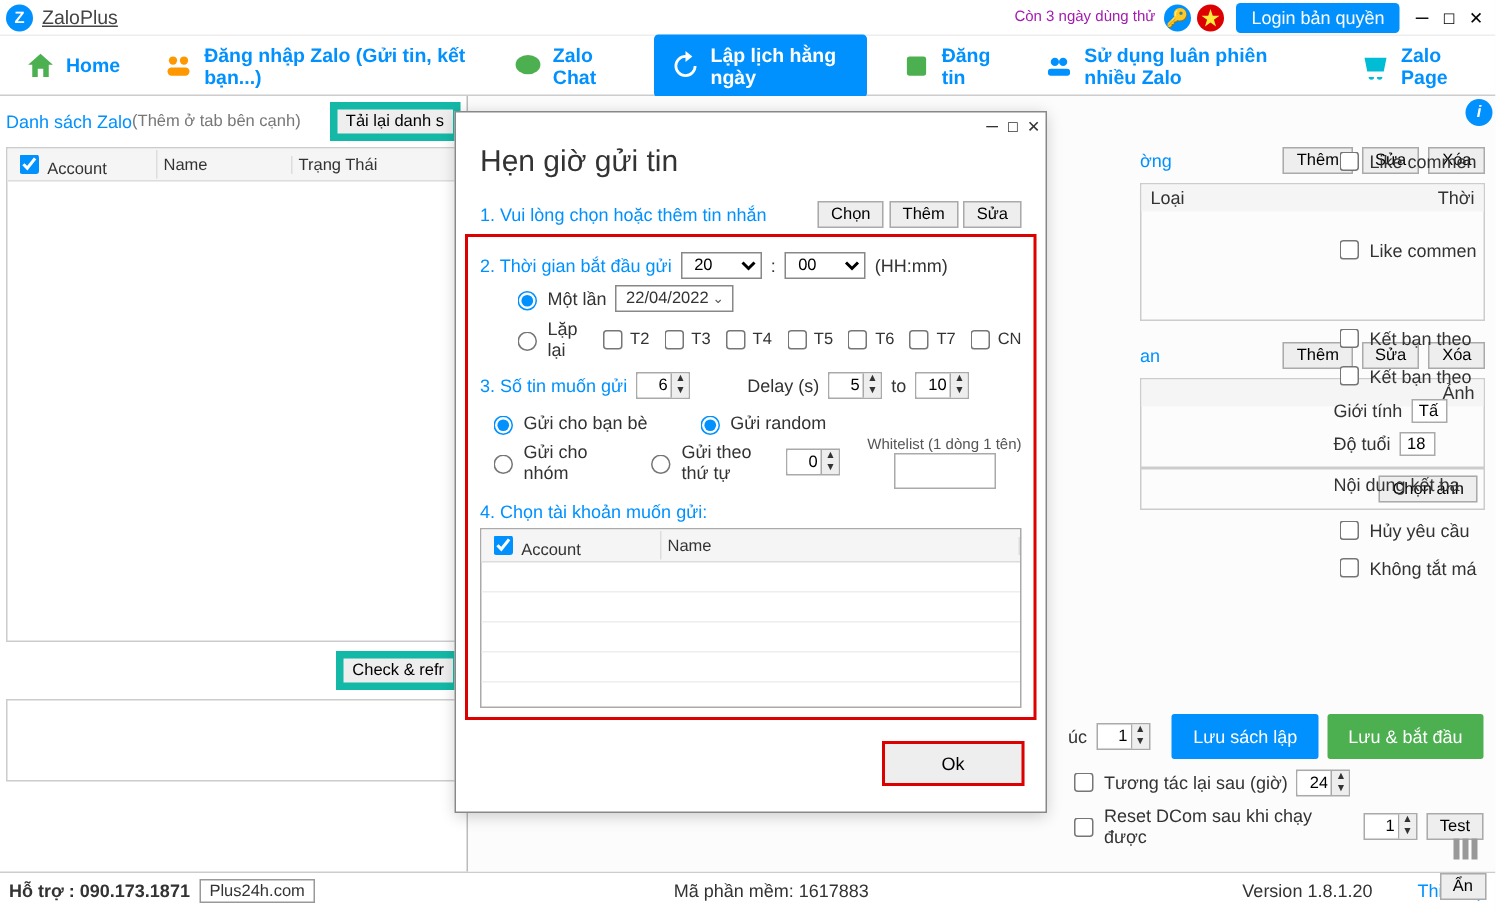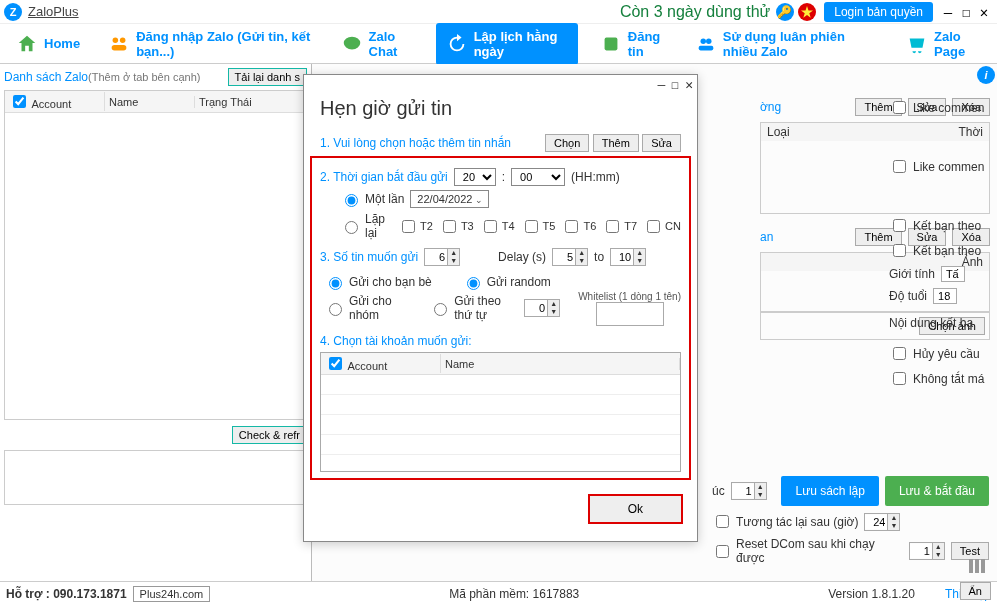--- a/index.html
+++ b/index.html
@@ -2,38 +2,38 @@
 <html><head>
 <meta charset="utf-8">
 <style>
 * { box-sizing: border-box; font-family: "Segoe UI", Tahoma, sans-serif; }
 body { margin: 0; width: 997px; height: 606px; background: #fff; font-size: 12px; color: #333; position: relative; overflow: hidden; }
 
 .titlebar { height: 24px; background: #fff; display: flex; align-items: center; padding: 0 4px; border-bottom: 1px solid #eee; }
 .titlebar .logo { width: 18px; height: 18px; border-radius: 50%; background: #0091ff; color: #fff; display: inline-flex; align-items: center; justify-content: center; font-size: 11px; font-weight: bold; margin-right: 6px; }
 .titlebar .title { font-size: 13px; color: #444; text-decoration: underline; }
 .titlebar .spacer { flex: 1; }
-.titlebar .trial { font-size: 16px; color: #15803d; margin-right: 4px; }
+.titlebar .trial { font-size: 10px; color: #a21caf; margin-right: 4px; }
 .titlebar .round { width: 18px; height: 18px; border-radius: 50%; display: inline-flex; align-items: center; justify-content: center; margin: 0 2px; }
 .titlebar .login-btn { background: #0091ff; color: #fff; padding: 3px 10px; border-radius: 3px; font-size: 12px; margin: 0 6px; }
 .titlebar .winbtn { width: 18px; text-align: center; font-family: monospace; font-size: 14px; color: #000; cursor: pointer; }
 
 .tabs { height: 40px; border-bottom: 1px solid #ccc; display: flex; align-items: center; padding: 0 10px; gap: 16px; }
 .tab { display: inline-flex; align-items: center; gap: 6px; color: #0091ff; font-size: 13px; font-weight: 600; cursor: pointer; padding: 6px 6px; }
 .tab.active { background: #0091ff; color: #fff; border-radius: 3px; padding: 6px 10px; }
 .tab .ico { width: 22px; height: 22px; border-radius: 50%; display: inline-flex; align-items: center; justify-content: center; font-size: 14px; }
 .tab .ico svg { width: 22px; height: 22px; }
 
 .content { display: flex; height: calc(606px - 24px - 40px - 24px); border-bottom: 1px solid #ccc; }
 
 .left-pane { width: 312px; border-right: 1px solid #bbb; padding: 4px; position: relative; }
 .left-head { display: flex; align-items: center; margin-bottom: 4px; }
 .left-head .title { color: #0091ff; font-size: 12px; }
 .left-head .sub { color: #777; font-size: 11px; }
-.btn-small { background: #eee; border: 1px solid #14b8a6; padding: 2px 6px; font-size: 11px; cursor: pointer; }
+.btn-small { background: #eee; border: 5px solid #14b8a6; padding: 2px 6px; font-size: 11px; cursor: pointer; }
 
 .tbl { border: 1px solid #ccc; width: 100%; height: 330px; overflow: hidden; }
 .tbl .hrow { display: flex; background: #f5f5f5; border-bottom: 1px solid #ddd; height: 22px; align-items: center; }
 .tbl .hcell { border-right: 1px solid #ddd; padding: 0 4px; font-size: 11px; color: #333; }
 
 .left-bottom { margin-top: 6px; }
 .log-box { border: 1px solid #ccc; height: 55px; margin-top: 6px; }
 
 .right-pane { flex: 1; padding: 4px; position: relative; background: #fcfcfc; }
 .rp-row { display: flex; align-items: center; gap: 6px; margin-bottom: 6px; font-size: 12px; }
@@ -336,21 +336,21 @@
     <span>
       <button class="rp-btn">Chọn</button>
       <button class="rp-btn">Thêm</button>
       <button class="rp-btn">Sửa</button>
     </span>
   </div>
 
   <div class="redbox">
     <div class="row">
       <span style="color:#0091ff">2. Thời gian bắt đầu gửi</span>
-      <select class="sel" style="width:42px"><option>20</option></select>
+      <select class="sel" style="width:54px"><option>20</option></select>
       :
       <select class="sel" style="width:54px"><option>00</option></select>
       <span>(HH:mm)</span>
     </div>
     <div class="row" style="padding-left:20px">
       <label class="radio">
           <input type="radio" name="freq" checked="" style=""> 
           <span>Một lần</span>
         </label>
       <span class="sel arrow" style="padding:2px 6px">22/04/2022</span>

